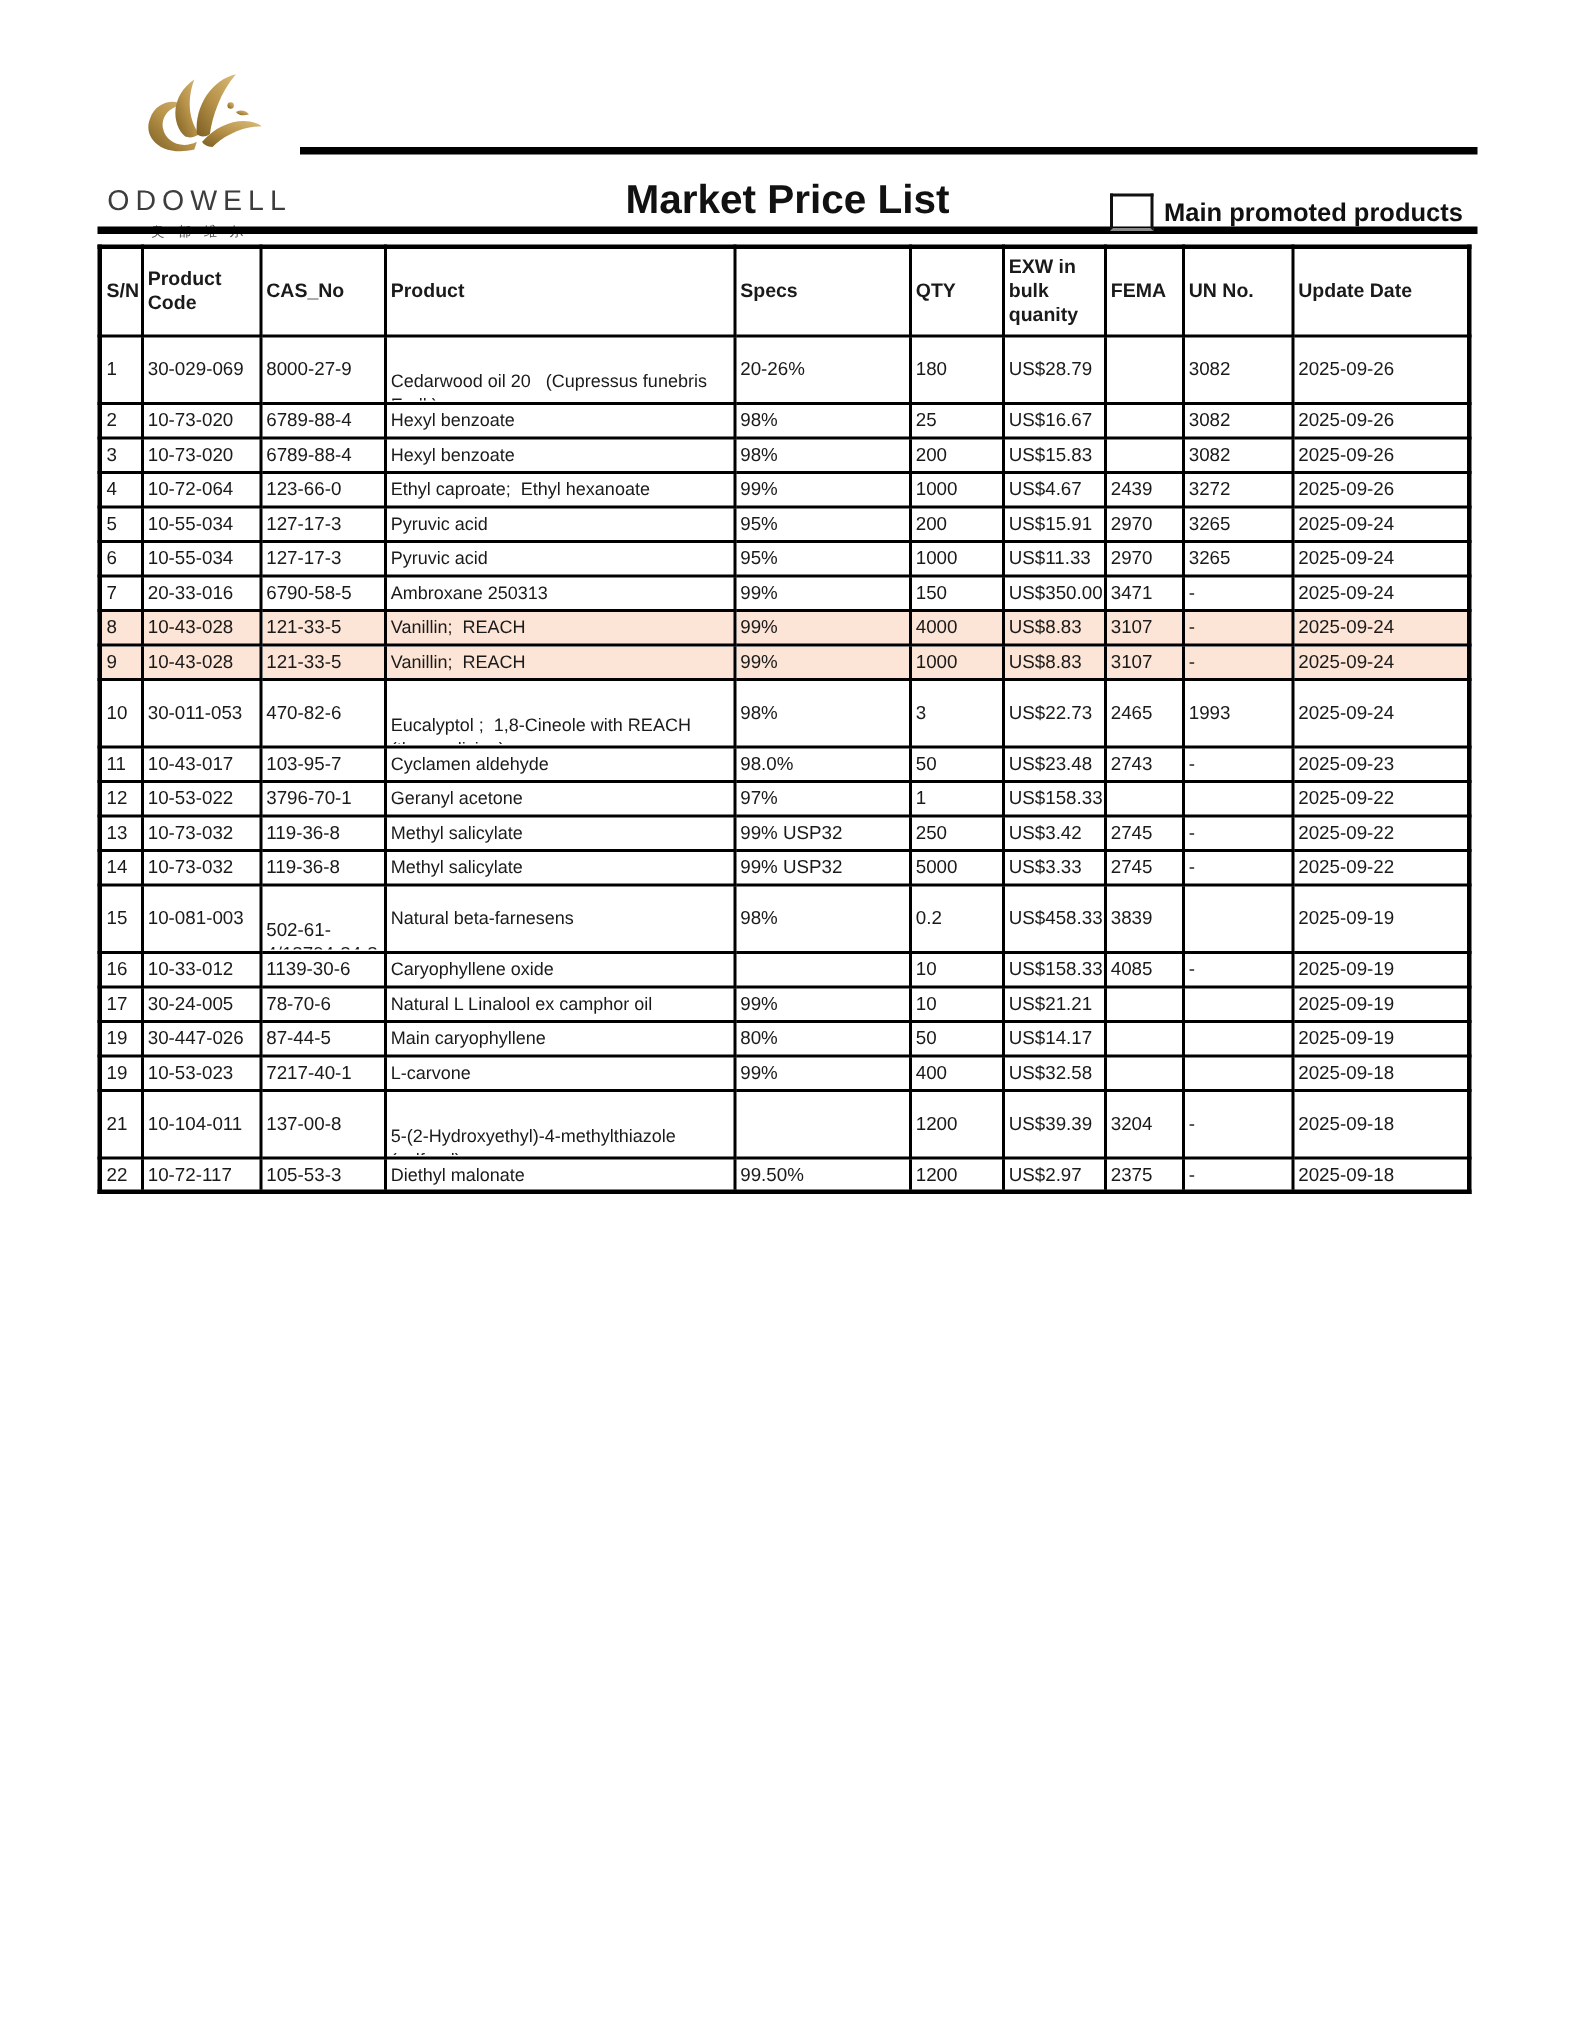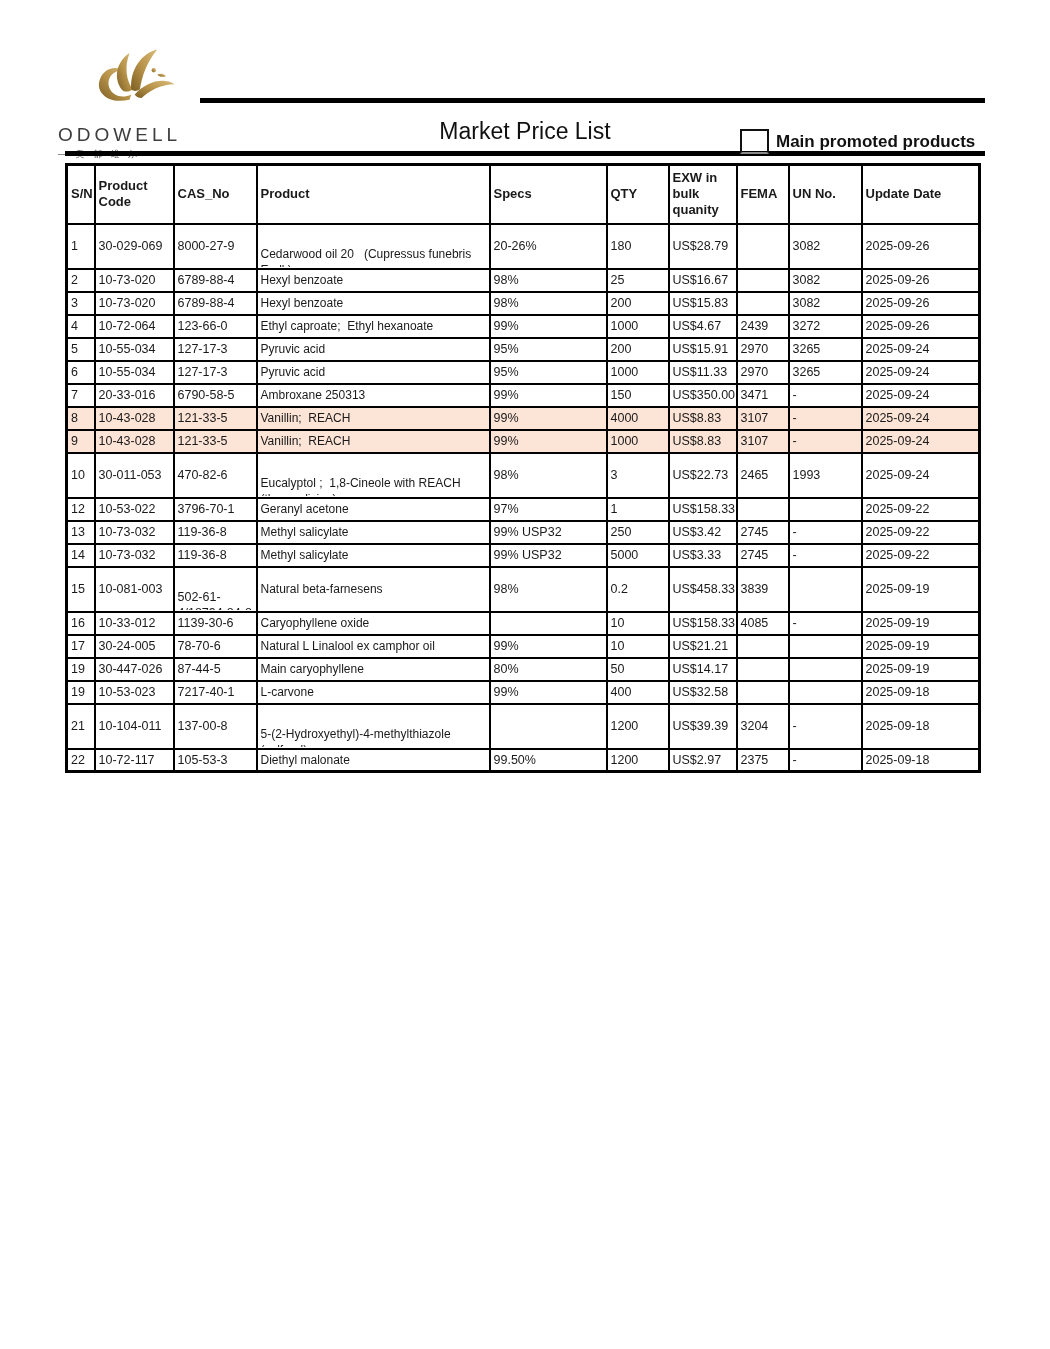--- a/index.html
+++ b/index.html
@@ -11,20 +11,21 @@
     height: 1349px;
     background: #ffffff;
     overflow: hidden;
   }
 
   
   .logo-block {
     position: absolute;
     left: 58px; top: 46px;
     width: 150px;
+    text-align: center;
   }
   .logo-mark { display: block; margin: 0 auto; }
   .logo-name {
     font-size: 19px;
     letter-spacing: 4px;
     color: #3d3d3d;
     font-weight: 400;
     white-space: nowrap;
   }
   .logo-sub {
@@ -46,22 +47,22 @@
     position: absolute;
     left: 65px; top: 151px;
     width: 920px; height: 5px;
     background: #000;
   }
   .page-title {
     position: absolute;
     left: 0; top: 118px;
     width: 1050px;
     text-align: center;
-    font-size: 23px;
-    font-weight: normal;
+    font-size: 27px;
+    font-weight: bold;
     color: #111;
   }
   .legend {
     position: absolute;
     left: 740px; top: 129px;
     display: flex;
     align-items: center;
   }
   .legend-swatch {
     width: 29px; height: 25px;
@@ -294,20 +295,32 @@
       <td class="two-line">470-82-6</td>
       <td class="two-line col-product"><div class="clip"><div class="l1">Eucalyptol ;  1,8-Cineole with REACH</div><div class="l2">(the medicine)</div></div></td>
       <td>98%</td>
       <td>3</td>
       <td>US$22.73</td>
       <td>2465</td>
       <td>1993</td>
       <td>2025-09-24</td>
     </tr>
         <tr>
+      <td>11</td>
+      <td>10-43-017</td>
+      <td class="two-line">103-95-7</td>
+      <td class="two-line col-product">Cyclamen aldehyde</td>
+      <td>98.0%</td>
+      <td>50</td>
+      <td>US$23.48</td>
+      <td>2743</td>
+      <td>-</td>
+      <td>2025-09-23</td>
+    </tr>
+        <tr>
       <td>12</td>
       <td>10-53-022</td>
       <td class="two-line">3796-70-1</td>
       <td class="two-line col-product">Geranyl acetone</td>
       <td>97%</td>
       <td>1</td>
       <td>US$158.33</td>
       <td></td>
       <td></td>
       <td>2025-09-22</td>

